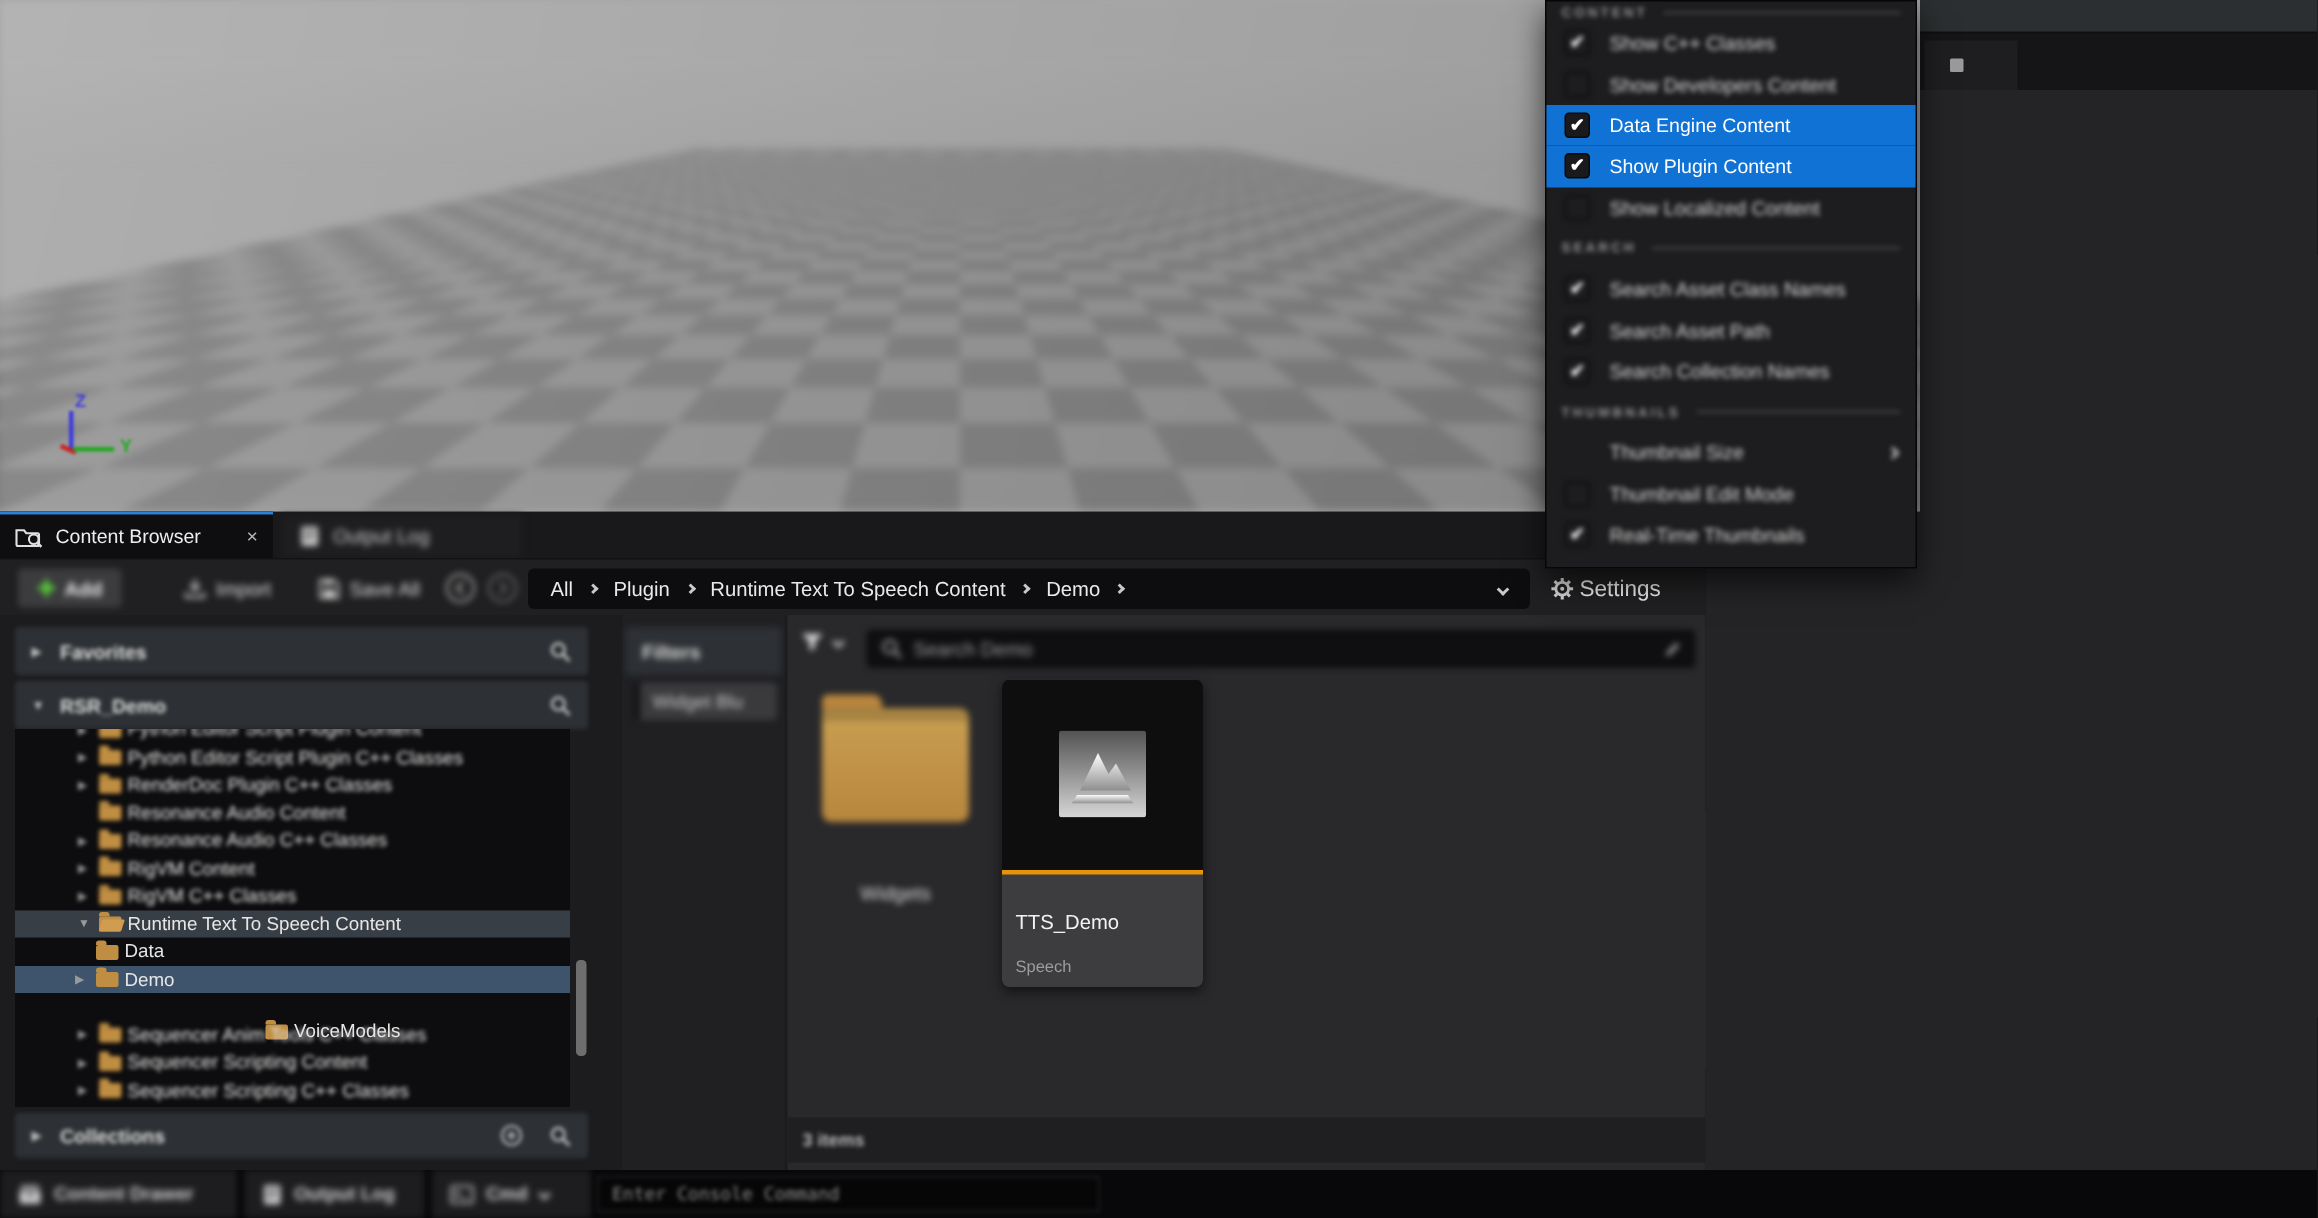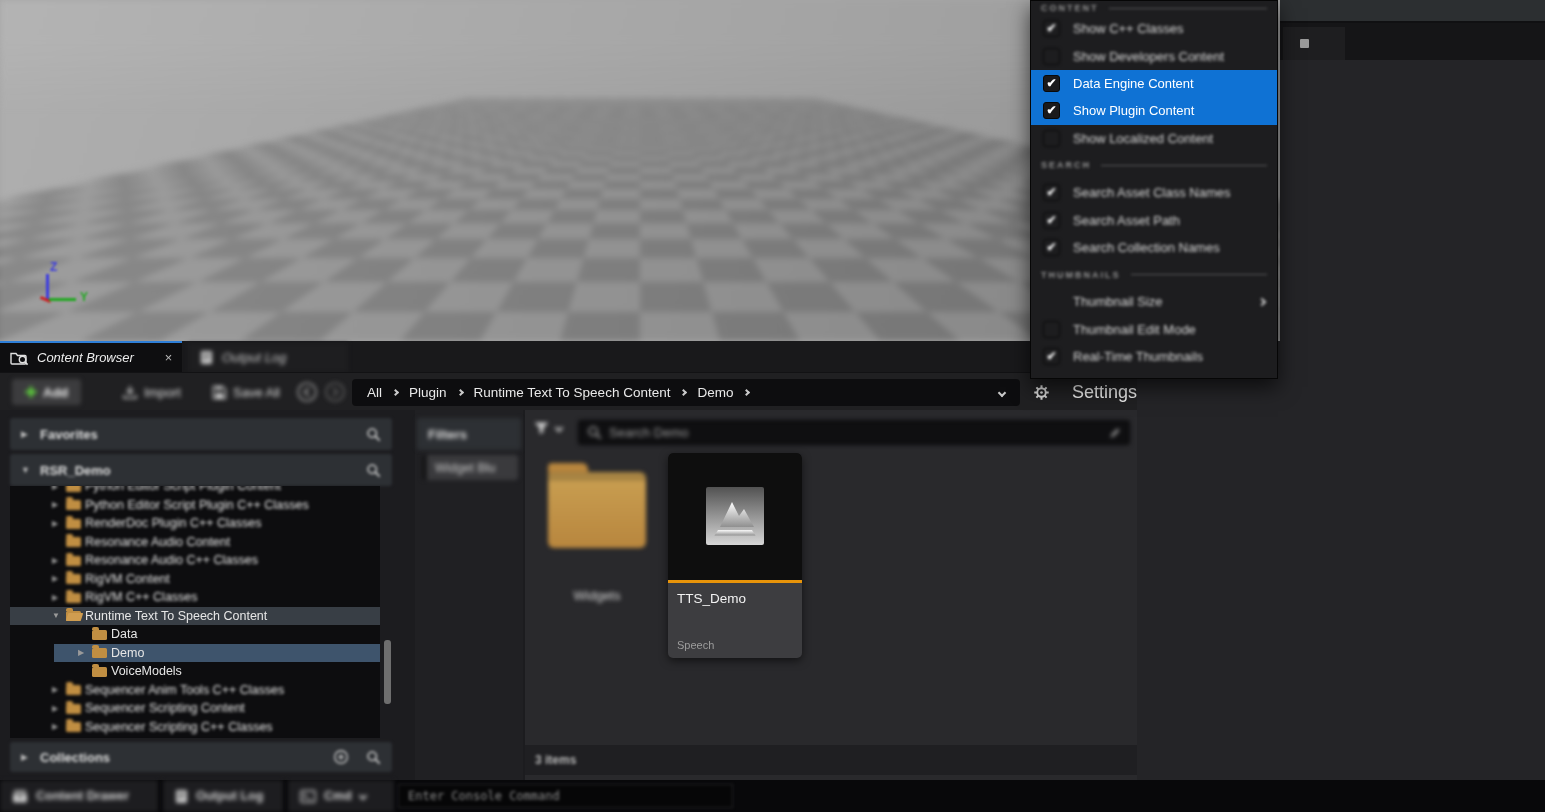--- a/index.html
+++ b/index.html
@@ -51,21 +51,21 @@
   
   .rpanel { left:1280px; top:0; width:265px; height:780px; background:#242427; }
   .rp-top { height:23px; background:#2c2f31; border-bottom:2px solid #101012; }
   .rp-strip { height:37px; background:#151517; position:relative; }
   .rp-tab { position:absolute; left:3px; top:4px; width:62px; height:33px; background:#1e1e20;
             display:flex; align-items:center; padding-left:17px; }
   .rp-sq { width:9px; height:9px; background:#9a9a9a; border-radius:1px; }
   .midright { left:1137px; top:341px; width:143px; height:439px; background:#242427; }
 
   
-  .tabbar { left:0; top:341px; width:1137px; height:31px; background:#19191b;font-style:italic; }
+  .tabbar { left:0; top:341px; width:1137px; height:31px; background:#19191b; }
   .tab-active { position:absolute; left:0; top:0; width:182px; height:31px; background:#0e0e10;
                 border-top:2px solid #2e7fd8; display:flex; align-items:center; padding:0 10px; gap:8px; }
   .tab-active .tlbl { color:#ededed; font-size:13px; }
   .tab-close { margin-left:auto; color:#b9b9b9; font-size:13px; line-height:13px; }
   .tab-inactive { position:absolute; left:188px; top:2px; width:160px; height:29px; background:#1e1e20;
                   display:flex; align-items:center; padding:0 12px; gap:9px; }
   .tab-inactive .tlbl { color:#c9c9c9; font-size:13px; }
 
   
   .toolbar { left:0; top:372px; width:1137px; height:38px; background:#202022; border-top:1px solid #121214; }
@@ -75,33 +75,33 @@
   .imp-btn { left:122px; top:12px; }
   .sav-btn { left:212px; top:12px; }
   .nav1 { left:296px; top:8px; } .nav2 { left:324px; top:8px; }
   .crumbbar { position:absolute; left:352px; top:6px; width:668px; height:27px; background:#0d0d0f;
               border-radius:4px; display:flex; align-items:center; padding:0 15px; gap:11px;
               color:#e9e9e9; font-size:13.5px; }
   .crumb { cursor:default; }
   .crumb-chev { width:5px; height:5px; border-width:2px; }
   .crumb-down { margin-left:auto; }
   .settings-btn { position:absolute; left:1033px; top:6px; height:27px; display:flex; align-items:center;
-                  gap:22px; color:#ececec; font-size:18px; }
+                  gap:3px; color:#ececec; font-size:15px; }
 
   
   .cbody { left:0; top:410px; width:1137px; height:370px; background:#1c1c1f; }
   .shdr { position:absolute; left:10px; width:382px; height:32px; background:#2d3034; border-radius:3px;
           display:flex; align-items:center; padding:0 11px; gap:9px; }
   .shdr .harr { font-size:9px; color:#bdbdbd; width:10px; }
   .shdr .hlbl { color:#dedede; font-size:13px; font-weight:bold; }
   .shdr .hsp { flex:1; }
   .tree { position:absolute; left:10px; top:76px; width:370px; height:252px; background:#0d0d0f; overflow:hidden; }
   .trow { position:absolute; left:0; width:370px; height:18.5px; display:flex; align-items:center;
           color:#e6e6e6; font-size:12.5px; white-space:nowrap; }
-  .trow.lvl1 { padding-left:42px; } .trow.lvl2 { padding-left:24px;margin-left:44px; }
+  .trow.lvl1 { padding-left:42px; } .trow.lvl2 { padding-left:40px; }
   .trow.hlrow { background:#383e45; }
   .trow.selrow { background:#3e546c; }
   .tarr { width:14px; flex:none; font-size:8px; color:#9a9a9a; text-align:left; }
   .fold { position:relative; width:15px; height:10px; flex:none; background:#c08e42; border-radius:1.5px;
           margin-right:4px; margin-top:1px; }
   .fold::before { content:""; position:absolute; left:0; top:-3px; width:7px; height:3px;
                   background:#c08e42; border-radius:2px 2px 0 0; }
   .fold.open::after { content:""; position:absolute; left:1px; top:2px; right:-1px; bottom:0;
                       background:#d09d50; transform:skewX(-18deg); border-radius:1px; }
   .tscroll { position:absolute; left:384px; top:230px; width:7px; height:64px; background:#6e6e6e; border-radius:3px; }
@@ -128,21 +128,21 @@
   .bigfold::before { content:""; position:absolute; left:0; top:-9px; width:40px; height:10px;
                      background:#b8863e; border-radius:4px 6px 0 0; }
   .bigfold::after { content:""; position:absolute; left:0; top:0; width:100%; height:9px;
                     background:rgba(0,0,0,.16); border-radius:0 4px 0 0; }
   .foldlbl { position:absolute; left:10px; top:178px; width:124px; text-align:center; color:#d8d8d8; font-size:13px; }
   .card { position:absolute; left:143px; top:43px; width:134px; height:205px; border-radius:5px; overflow:hidden;
           background:#3d3d40; box-shadow:0 3px 8px rgba(0,0,0,.55); }
   .card-thumb { position:relative; height:127px; background:#0e0e0e; }
   .card-ico { position:absolute; left:38px; top:34px; width:58px; height:58px; border-radius:2px; overflow:hidden; }
   .card-bar { height:3px; background:#e8940a; }
-  .card-info { position:relative; height:75px; padding:8px 9px; }
+  .card-info { position:relative; height:75px; padding:24px 9px; }
   .card-title { color:#f2f2f2; font-size:13.5px; }
   .card-type { position:absolute; left:9px; bottom:7px; color:#9c9c9c; font-size:11px; }
   .items-strip { position:absolute; left:0; top:335px; width:612px; height:30px; background:#1f1f22;
                  display:flex; align-items:center; padding:0 10px; color:#b5b5b5; font-size:12px; font-weight:bold; }
 
   
   .sbar { left:0; top:780px; width:1545px; height:32px; background:#08080a; }
   .sseg { position:absolute; top:0; height:32px; background:#1d1d20; display:flex; align-items:center;
           gap:8px; padding:0 12px; color:#cfcfcf; font-size:12.5px; font-weight:bold; }
   .console { position:absolute; left:398px; top:4px; width:335px; height:24px; background:#060607;
@@ -336,21 +336,21 @@
       <div class="trow lvl2" style="top:139px;">
         <span class="tarr"></span>
         <span class="fold"></span>
         <span>Data</span>
       </div>
       <div class="trow lvl2 selrow" style="top:157.5px;">
         <span class="tarr">▶</span>
         <span class="fold"></span>
         <span>Demo</span>
       </div>
-      <div class="trow lvl2" style="top:176px;">
+      <div class="trow lvl2" style="top:192px;justify-content:center;">
         <span class="tarr"></span>
         <span class="fold"></span>
         <span>VoiceModels</span>
       </div>
       <div class="trow lvl1 bl1" style="top:194.5px;">
         <span class="tarr">▶</span>
         <span class="fold"></span>
         <span>Sequencer Anim Tools C++ Classes</span>
       </div>
       <div class="trow lvl1 bl1" style="top:213px;">

